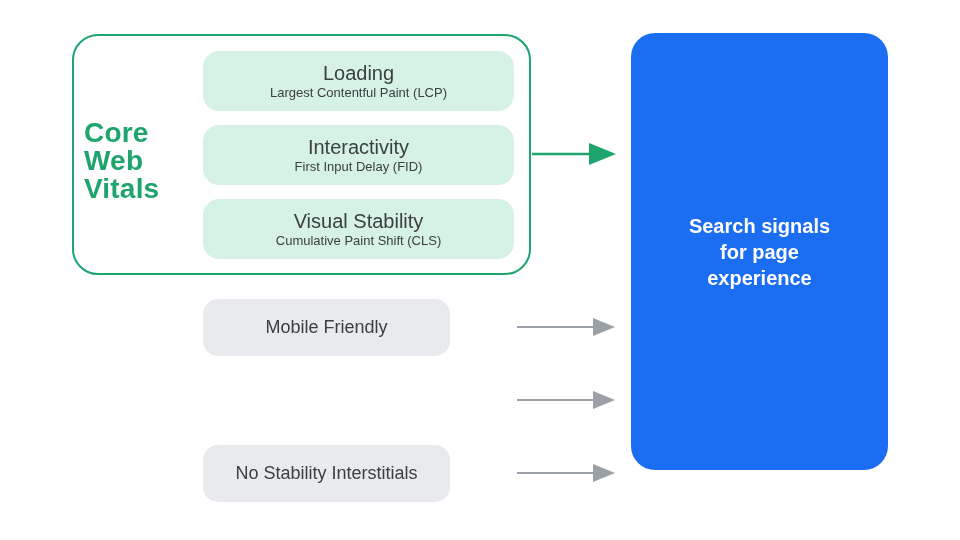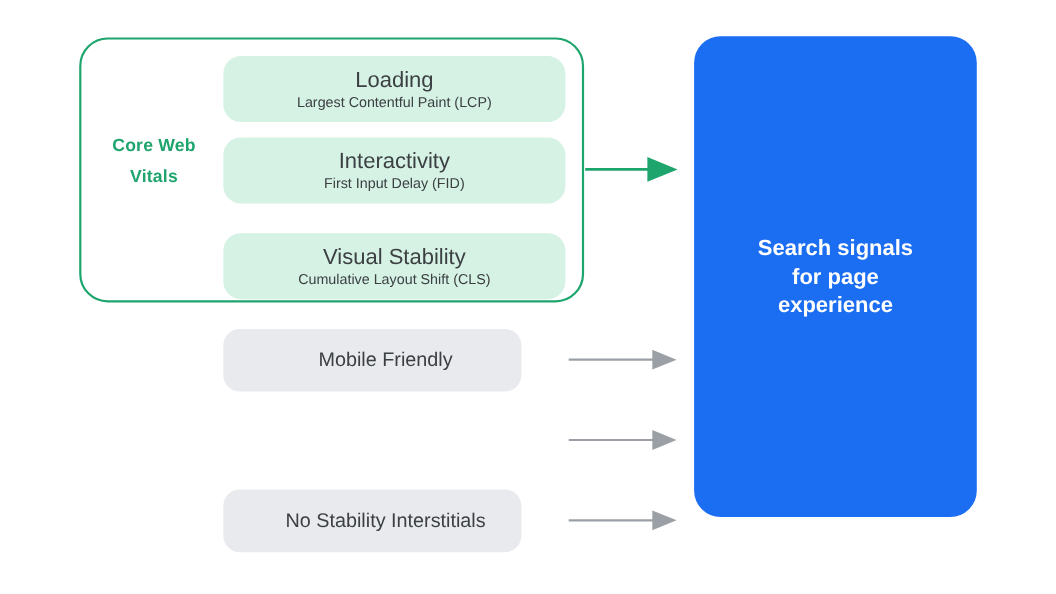--- a/index.html
+++ b/index.html
@@ -28,23 +28,23 @@
     width:459px;height:241px;
     border:2px solid var(--green);
     border-radius:26px;
     box-sizing:border-box;
     background:var(--white);
   }
   .cwv-label{
     position:absolute;
     left:84px;top:119px;
     width:112px;
-    text-align:center;
+    text-align:left;
     color:var(--green);
-    font-size:16px;
+    font-size:28px;
     font-weight:700;
     line-height:28px;
     letter-spacing:0.2px;
   }
   .vital-box{
     position:absolute;
     left:203px;
     width:311px;height:60px;
     background:var(--green_light);
     border-radius:16px;
@@ -58,34 +58,33 @@
     font-size:20px;
     font-weight:500;
     line-height:23px;
   }
   .vital-box .subtitle{
     color:var(--text_dark);
     font-size:13px;
     font-weight:400;
     line-height:16px;
   }
-  .v1{top:51px}.v2{top:125px}.v3{top:212px}
+  .v1{top:51px}.v2{top:125px}.v3{top:199px}
   .gray-box{
     position:absolute;
     left:203px;
     width:247px;height:57px;
     background:var(--gray_box);
     border-radius:15px;
     display:flex;
     align-items:center;
     justify-content:center;
     color:var(--text_dark);
     font-size:18px;
     font-weight:400;
-    padding-left:24px;
   }
   .g1{top:299px}.g2{top:372px}.g3{top:445px}
   .result-box{
     position:absolute;
     left:631px;top:33px;
     width:257px;height:437px;
     background:var(--blue);
     border-radius:24px;
     display:flex;
     align-items:center;
@@ -119,21 +118,21 @@
     <div class="subtitle">First Input Delay (FID)</div>
   </div>
 
   <div class="vital-box v1">
     <div class="title">Loading</div>
     <div class="subtitle">Largest Contentful Paint (LCP)</div>
   </div>
 
   <div class="vital-box v3">
     <div class="title">Visual Stability</div>
-    <div class="subtitle">Cumulative Layout Shift (CLS)</div>
+    <div class="subtitle">Cumulative Paint Shift (CLS)</div>
   </div>
 
   <div class="gray-box g1">
     <span>Mobile Friendly</span>
   </div>
 
 
   <div class="gray-box g3">
     <span>No Stability Interstitials</span>
   </div>

